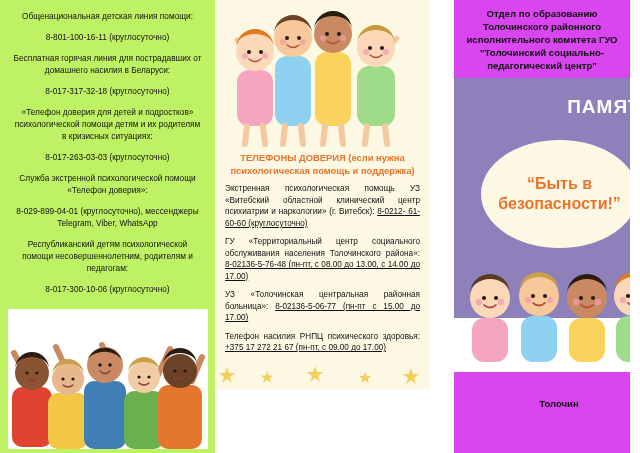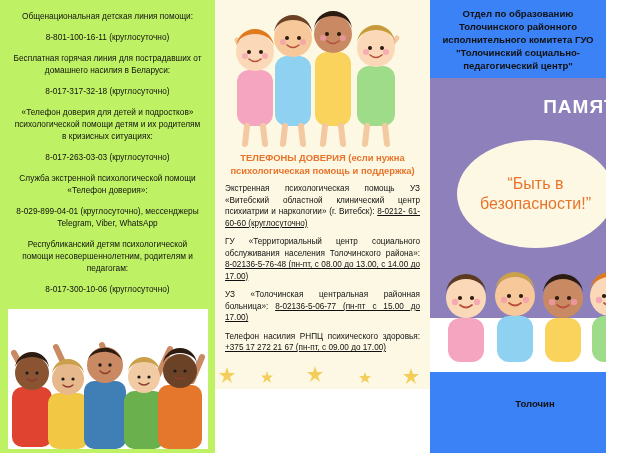--- a/index.html
+++ b/index.html
@@ -64,23 +64,24 @@
     padding:0 10px;
     text-align:justify;
   }
   .p2-body p{margin:0 0 7px 0;}
   .stars{position:absolute;left:0;bottom:0;width:215px;height:26px;}
 
   
   .panel3{
     width:176px;height:453px;
     position:relative;
-    background:#3b82f6;
+    background:#d946ef;
     box-sizing:border-box;
     overflow:hidden;
+    margin-left:24px;
   }
   .p3-head{
     padding:8px 10px 0 10px;
     font-size:9.6px;
     font-weight:bold;
     text-align:center;
     line-height:1.35;
     color:#111;
     height:78px;
     box-sizing:border-box;
@@ -104,21 +105,21 @@
     left:27px;top:140px;
     width:157px;height:108px;
     background:#fdf8e3;
     border-radius:50%;
     display:flex;align-items:center;justify-content:center;
   }
   .oval span{
     display:block;
     text-align:center;
     color:#e8742c;
-    font-weight:normal;
+    font-weight:bold;
     font-size:16px;
     line-height:1.25;
     padding:0 8px;
   }
   .p3-kids{
     position:absolute;
     left:0;top:262px;
     width:210px;height:110px;
   }
   .tolochin{

